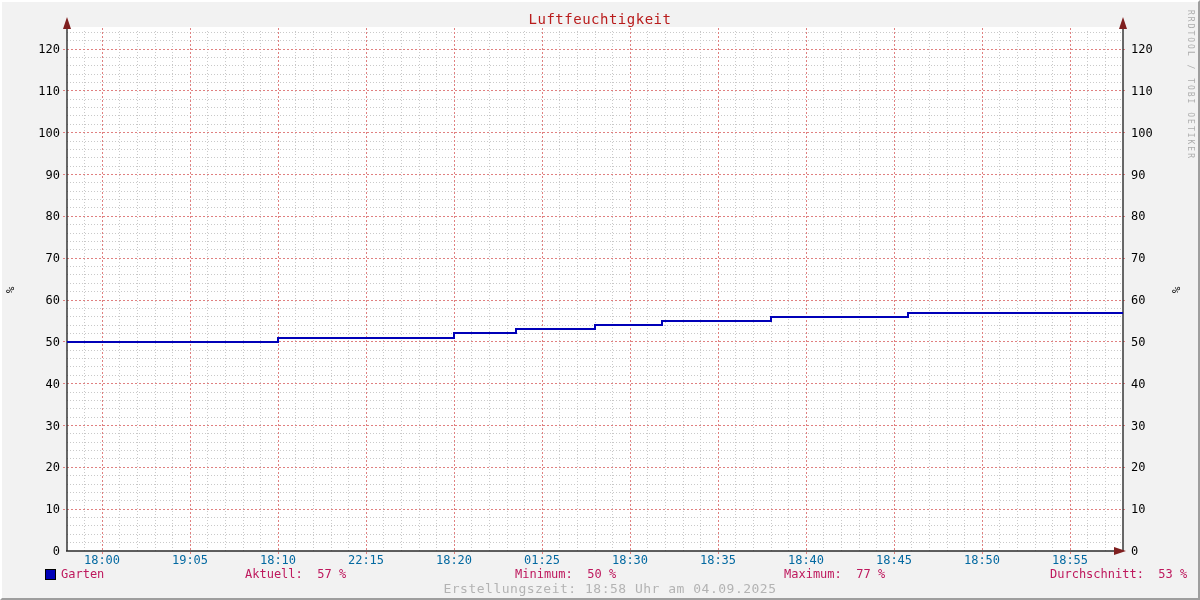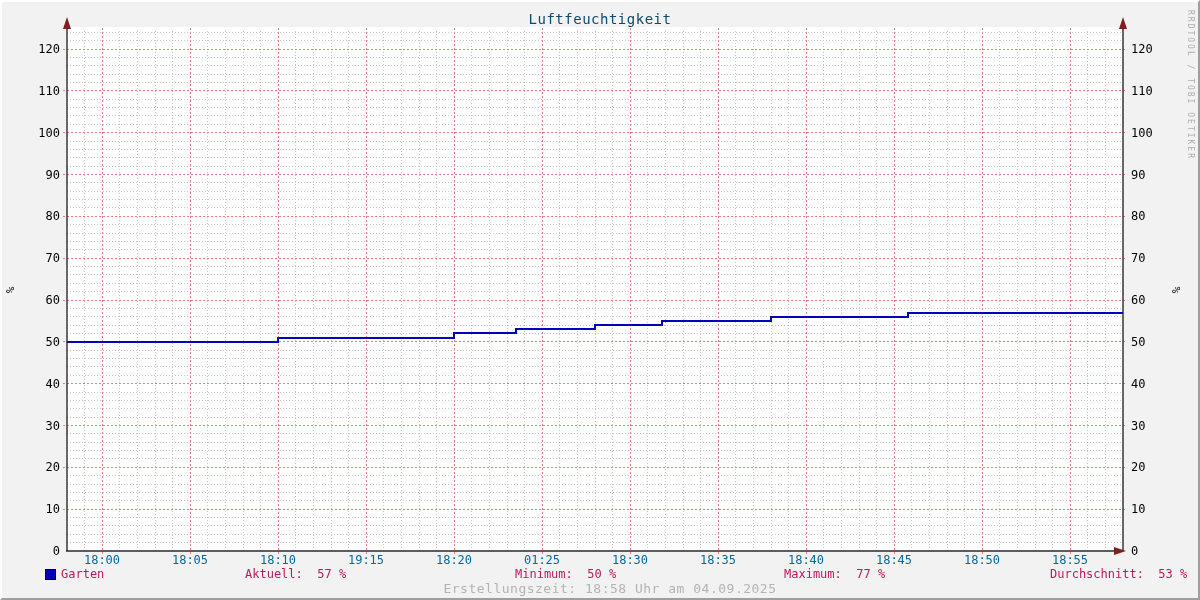--- a/index.html
+++ b/index.html
@@ -10,21 +10,21 @@
     background:#f2f2f2;
     border-top:2px solid #ffffff;
     border-left:2px solid #ffffff;
     border-right:2px solid #9e9e9e;
     border-bottom:2px solid #9e9e9e;
     font-family:"DejaVu Sans Mono","Liberation Mono",monospace;
     overflow:hidden;
   }
   #chart-title{
     position:absolute;left:0;top:9px;width:1196px;
-    text-align:center;font-size:14px;line-height:16px;color:#0c4a6e;
+    text-align:center;font-size:14px;line-height:16px;color:#b91c1c;
     letter-spacing:0.5px;
   }
   #plot-svg{position:absolute;left:0;top:0;}
   .xlab{
     position:absolute;width:60px;text-align:center;
     font-size:12px;line-height:14px;color:#0369a1;top:551px;
   }
   .ylab{
     position:absolute;width:40px;font-size:12px;line-height:14px;color:#000;
   }
@@ -220,23 +220,23 @@
       <div class="ylab right" style="left:1129px;top:207px;">80</div>
       <div class="ylab left" style="left:18px;top:166px;">90</div>
       <div class="ylab right" style="left:1129px;top:166px;">90</div>
       <div class="ylab left" style="left:18px;top:124px;">100</div>
       <div class="ylab right" style="left:1129px;top:124px;">100</div>
       <div class="ylab left" style="left:18px;top:82px;">110</div>
       <div class="ylab right" style="left:1129px;top:82px;">110</div>
       <div class="ylab left" style="left:18px;top:40px;">120</div>
       <div class="ylab right" style="left:1129px;top:40px;">120</div>
       <div class="xlab" style="left:70px;">18:00</div>
-      <div class="xlab" style="left:158px;">18:05</div>
+      <div class="xlab" style="left:158px;">19:05</div>
       <div class="xlab" style="left:246px;">18:10</div>
-      <div class="xlab" style="left:334px;">19:15</div>
+      <div class="xlab" style="left:334px;">22:15</div>
       <div class="xlab" style="left:422px;">18:20</div>
       <div class="xlab" style="left:510px;">01:25</div>
       <div class="xlab" style="left:598px;">18:30</div>
       <div class="xlab" style="left:686px;">18:35</div>
       <div class="xlab" style="left:774px;">18:40</div>
       <div class="xlab" style="left:862px;">18:45</div>
       <div class="xlab" style="left:950px;">18:50</div>
       <div class="xlab" style="left:1038px;">18:55</div>
     </div>
 

